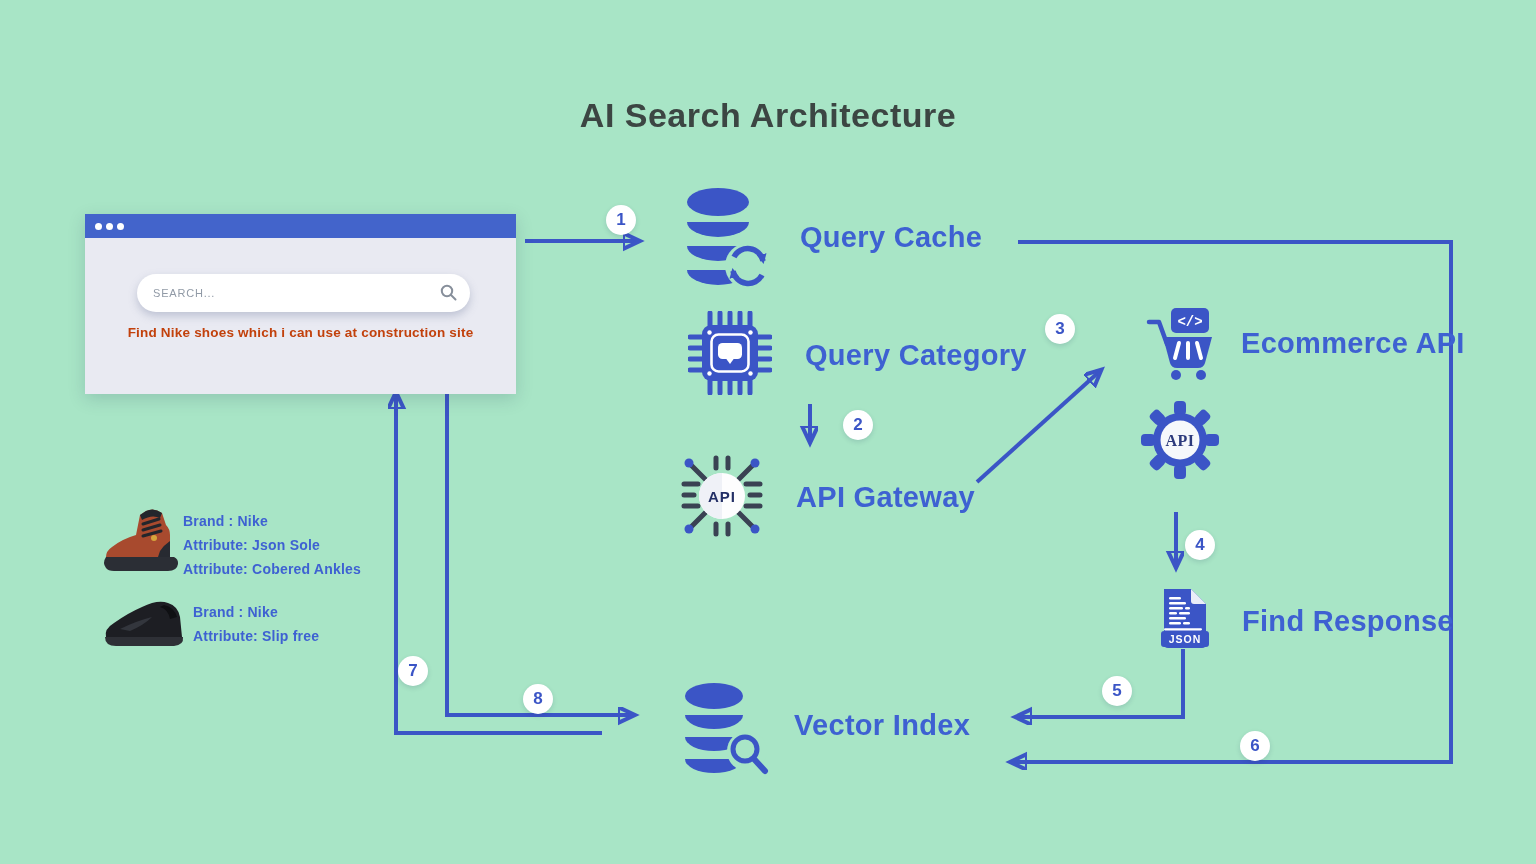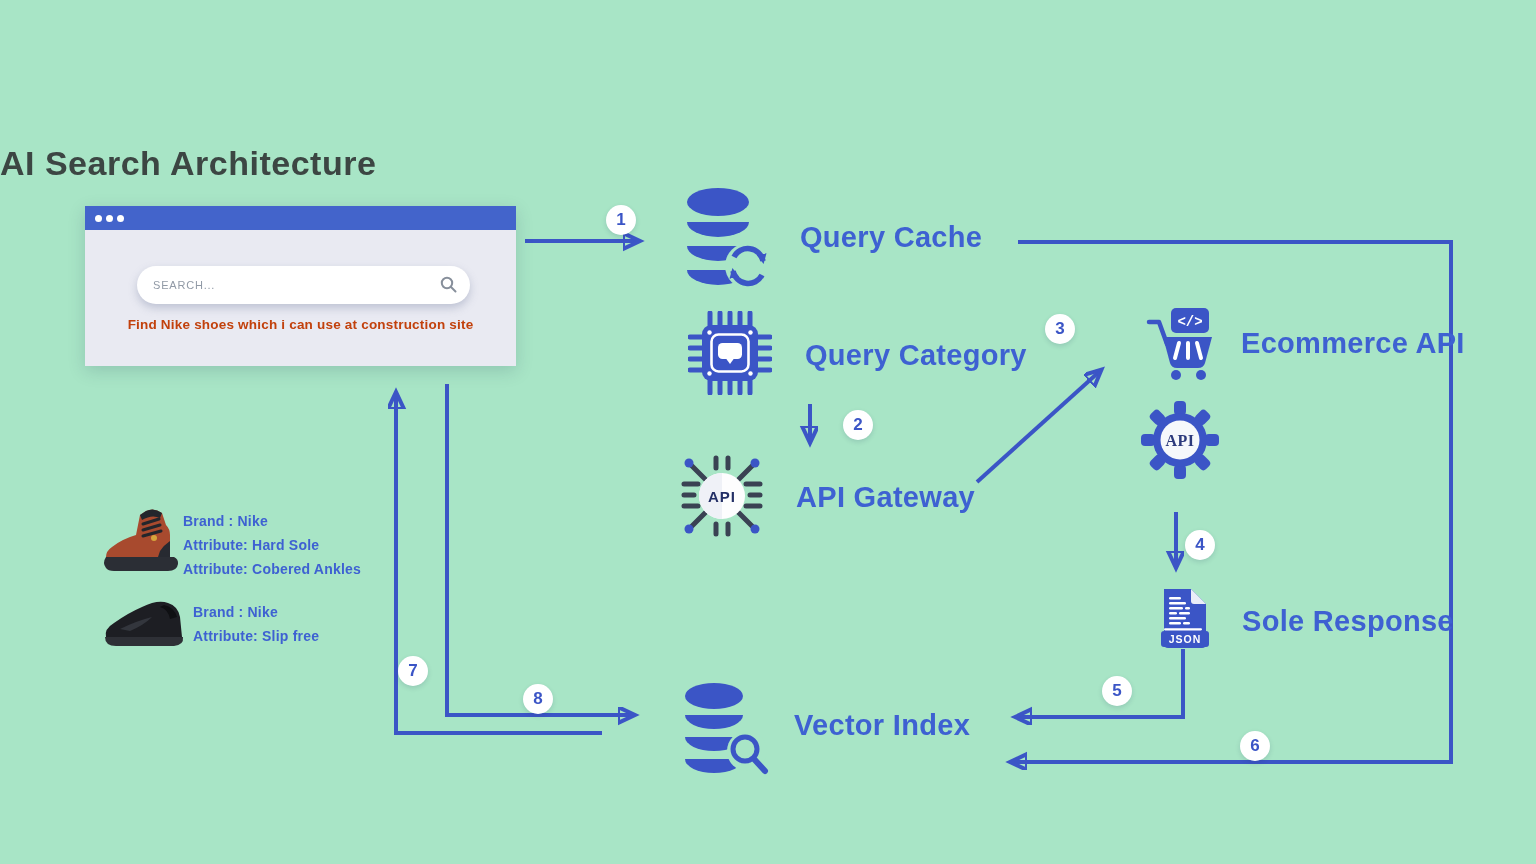--- a/index.html
+++ b/index.html
@@ -1,33 +1,33 @@
 <!DOCTYPE html>
 <html style="--background: #a8e5c6; --accent: #3b55c6; --label-text: #3e61d2; --title-text: #3c4643; --browser-bar: #4364cb; --browser-body: #e9eaf2;"><head>
 <meta charset="utf-8">
 <style>
   html,body{margin:0;padding:0;}
   body{font-family:"Liberation Sans",sans-serif;background:#6f9f8a;}
   .stage{position:relative;width:1536px;height:864px;background:var(--background,#a8e5c6);overflow:hidden;margin:0 auto;}
-  .title{position:absolute;top:96px;left:0;right:0;text-align:left;
-         font-size:34px;font-weight:700;letter-spacing:.5px;color:var(--title-text,#3c4643);margin-top:48px;}
+  .title{position:absolute;top:96px;left:0;right:0;text-align:center;
+         font-size:34px;font-weight:700;letter-spacing:.5px;color:var(--title-text,#3c4643);}
   
   svg.connectors{position:absolute;inset:0;z-index:1;pointer-events:none;}
   svg.connectors path{fill:none;stroke:var(--accent,#3b55c6);stroke-width:4;}
   
   .badge{position:absolute;z-index:3;width:30px;height:30px;border-radius:50%;
          background:#fff;color:var(--accent,#3b55c6);font-size:17px;font-weight:700;
          display:flex;align-items:center;justify-content:center;
          box-shadow:0 2px 5px rgba(30,50,90,.15);}
   
   .icon{position:absolute;z-index:2;color:var(--accent,#3b55c6);line-height:0;}
   .node-label{position:absolute;z-index:2;font-size:29px;font-weight:700;letter-spacing:.3px;
               color:var(--label-text,#3e61d2);line-height:27px;}
   
-  .browser{position:absolute;left:85px;top:206px;width:431px;height:160px;z-index:2;
+  .browser{position:absolute;left:85px;top:214px;width:431px;height:180px;z-index:2;
            background:var(--browser-body,#e9eaf2);box-shadow:0 5px 16px rgba(40,60,90,.18);}
   .browser-bar{position:absolute;top:0;left:0;right:0;height:24px;background:var(--browser-bar,#4364cb);
                display:flex;align-items:center;padding-left:10px;gap:4px;}
   .dot{width:7px;height:7px;border-radius:50%;background:#fff;}
   .search-pill{position:absolute;left:52px;top:60px;width:333px;height:38px;border-radius:19px;
                background:#fff;box-shadow:0 4px 9px rgba(110,120,155,.35);}
   .search-input{position:absolute;left:0;top:0;width:100%;height:100%;border:none;outline:none;
                 background:transparent;border-radius:19px;padding:0 40px 0 16px;box-sizing:border-box;
                 font-family:"Liberation Sans",sans-serif;font-size:11px;letter-spacing:.8px;color:#6d7582;}
   .search-input::placeholder{color:#919aa6;}
@@ -190,21 +190,21 @@
           <rect x="22" y="26" width="11" height="2.6" rx="1.3"></rect>
         <rect x="12" y="31" width="17" height="2.6" rx="1.3"></rect>
         <rect x="12" y="36" width="12" height="2.6" rx="1.3"></rect>
           <rect x="26" y="36" width="7" height="2.6" rx="1.3"></rect>
       </g>
       <rect x="7" y="42.2" width="38" height="2.2" rx="1.1" fill="#fff"></rect>
       <rect x="4" y="45" width="48" height="16" rx="3" fill="currentColor"></rect>
       <text x="28" y="56.8" text-anchor="middle" font-family="Liberation Sans,sans-serif" font-size="10.5" font-weight="bold" letter-spacing="1" fill="#fff">JSON</text>
     </svg>
   </div>
-  <div class="node-label" style="left:1242px;top:608px">Sole Response</div>
+  <div class="node-label" style="left:1242px;top:608px">Find Response</div>
 
   <div class="icon" style="left:676px;top:682px">
     <svg width="104" height="96" viewBox="0 0 104 96">
       <ellipse cx="38" cy="14" rx="29" ry="13" fill="currentColor"></ellipse>
       <path d="M9,33 h58 a29,14 0 0 1 -58,0 z" fill="currentColor"></path>
       <path d="M9,55 h58 a29,14 0 0 1 -58,0 z" fill="currentColor"></path>
       <path d="M9,77 h58 a29,14 0 0 1 -58,0 z" fill="currentColor"></path>
       <circle cx="71" cy="69" r="20" fill="var(--background,#a8e5c6)"></circle>
       <circle cx="69" cy="67" r="12" fill="var(--background,#a8e5c6)" stroke="currentColor" stroke-width="5"></circle>
       <path d="M78,77 L89,89" stroke="currentColor" stroke-width="6" stroke-linecap="round"></path>
@@ -221,21 +221,21 @@
           <path d="M25,14 L41,19 M24,20 L41,25 M23,26 L41,31"></path>
         </g>
         <path d="M14,52 V36 Q20,40 24,46 L26,52 Z" fill="#272a31"></path>
         <circle cx="30" cy="33" r="3" fill="#d6a53c"></circle>
         <path d="M10,52 H78 Q82,58 78,63 Q76,66 70,66 H16 Q7,66 6,59 Q5.5,54 10,52 Z" fill="#2b2e35"></path>
       </g>
     </svg>
   </div>
   <div class="shoe-label" style="left:183px;top:509px">
     <div>Brand : Nike</div>
-    <div>Attribute: Hard Sole</div>
+    <div>Attribute: Json Sole</div>
     <div>Attribute: Cobered Ankles</div>
   </div>
 
   <div class="shoe" style="left:100px;top:593px">
     <svg width="90" height="60" viewBox="0 0 90 60">
       <path d="M6,44 Q4,36 14,30 Q28,20 42,14 Q58,6 68,10 Q78,13 80,24 L82,44 Q82,50 74,50 H16 Q6,50 6,44 Z" fill="#1d1e23"></path>
       <path d="M20,36 Q36,28 52,24 Q44,32 30,38 Z" fill="#33363d"></path>
       <path d="M64,12 Q74,14 77,24 L70,26 Q68,16 60,14 Z" fill="#0f1013"></path>
       <path d="M5,44 H83 Q84,52 74,53 H16 Q5,53 5,44 Z" fill="#2e3036"></path>
     </svg>

